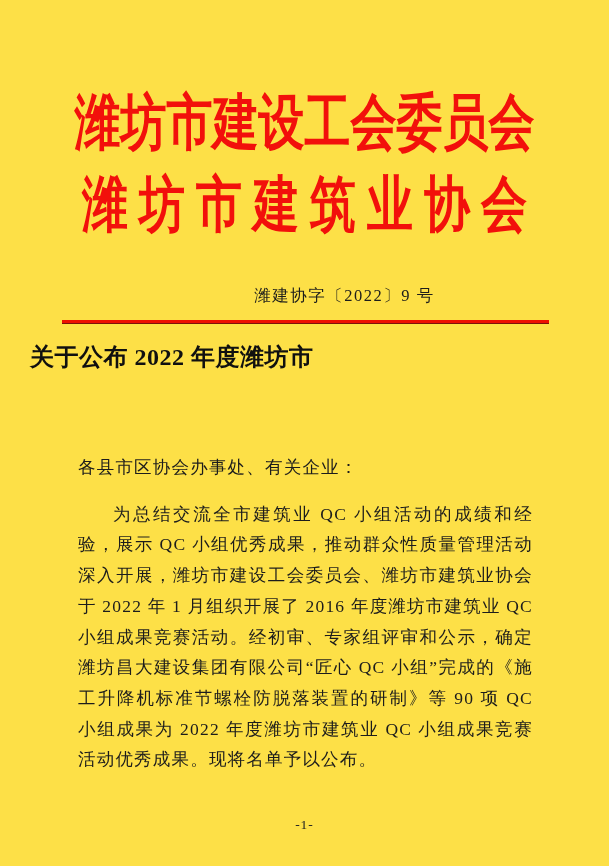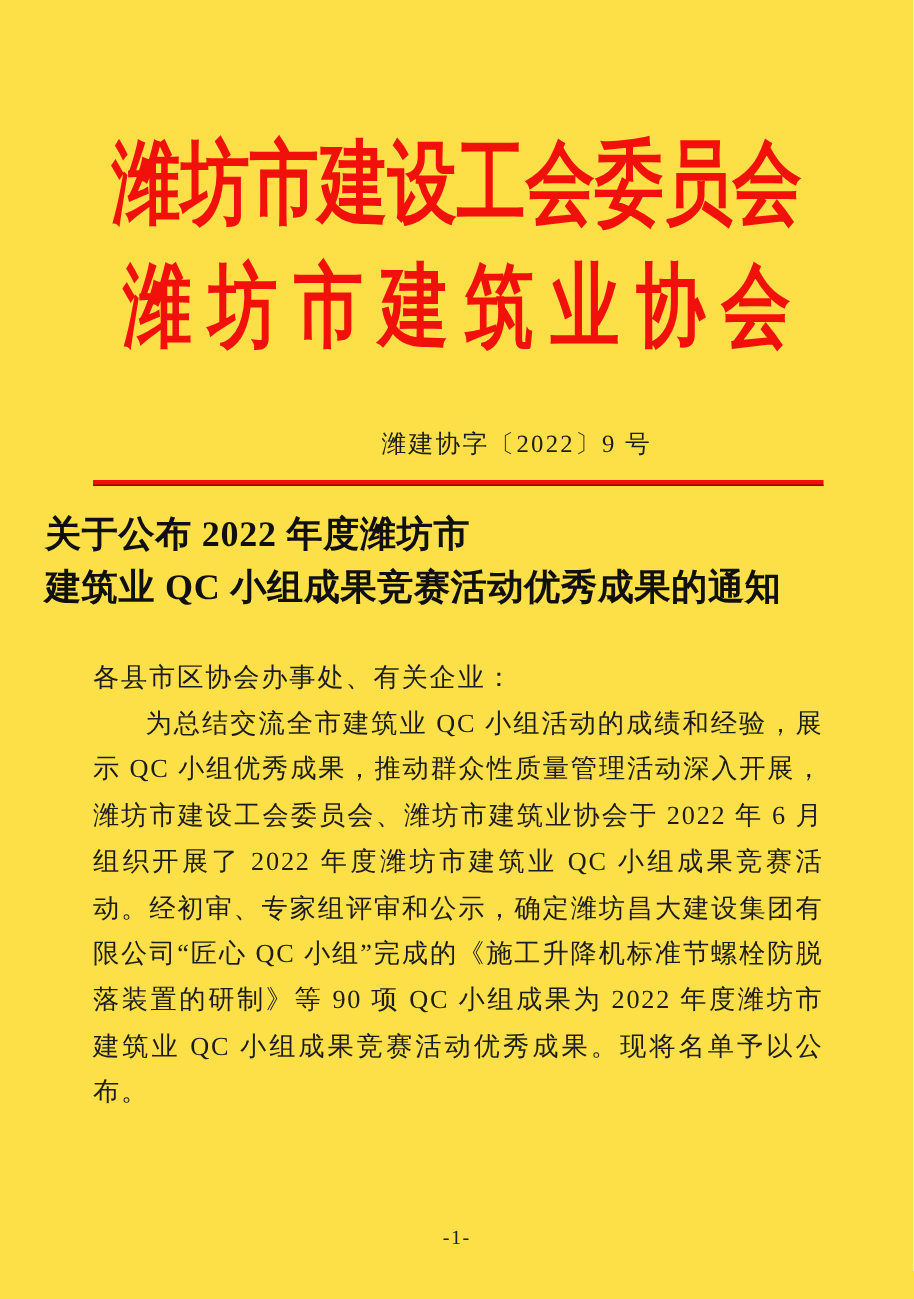--- a/index.html
+++ b/index.html
@@ -82,21 +82,21 @@
     left: 62px;
     width: 487px;
     font-size: 17.5px;
     line-height: 30.7px;
     letter-spacing: 1.2px;
     color: #1c1c1c;
     text-align: justify;
     text-justify: inter-character;
   }
   .body-text p {
-    margin: 0;
+    margin: 16px;
     padding: 0;
   }
   .body-text p.indent {
     text-indent: 2em;
   }
   
   .page-number {
     position: absolute;
     bottom: 33px;
     left: 0;
@@ -116,23 +116,22 @@
     <span class="org-line">潍坊市建设工会委员会</span>
     <span class="org-line spaced">潍坊市建筑业协会</span>
   </div>
 
   <div class="doc-number">潍建协字〔2022〕9 号</div>
 
   <div class="red-rule"></div>
 
   <div class="doc-title">
     <span class="t-line">关于公布 2022 年度潍坊市</span>
-    <span class="t-line">建筑业 QC 小组成果竞赛活动优秀成果的通知</span>
   </div>
 
   <div class="body-text">
     <p>各县市区协会办事处、有关企业：</p>
-    <p class="indent">为总结交流全市建筑业 QC 小组活动的成绩和经验，展示 QC 小组优秀成果，推动群众性质量管理活动深入开展，潍坊市建设工会委员会、潍坊市建筑业协会于 2022 年 6 月组织开展了 2022 年度潍坊市建筑业 QC 小组成果竞赛活动。经初审、专家组评审和公示，确定潍坊昌大建设集团有限公司“匠心 QC 小组”完成的《施工升降机标准节螺栓防脱落装置的研制》等 90 项 QC 小组成果为 2022 年度潍坊市建筑业 QC 小组成果竞赛活动优秀成果。现将名单予以公布。</p>
+    <p class="indent">为总结交流全市建筑业 QC 小组活动的成绩和经验，展示 QC 小组优秀成果，推动群众性质量管理活动深入开展，潍坊市建设工会委员会、潍坊市建筑业协会于 2022 年 1 月组织开展了 2016 年度潍坊市建筑业 QC 小组成果竞赛活动。经初审、专家组评审和公示，确定潍坊昌大建设集团有限公司“匠心 QC 小组”完成的《施工升降机标准节螺栓防脱落装置的研制》等 90 项 QC 小组成果为 2022 年度潍坊市建筑业 QC 小组成果竞赛活动优秀成果。现将名单予以公布。</p>
   </div>
 
   <div class="page-number">-1-</div>
 
 </div>
 
 </body></html>

